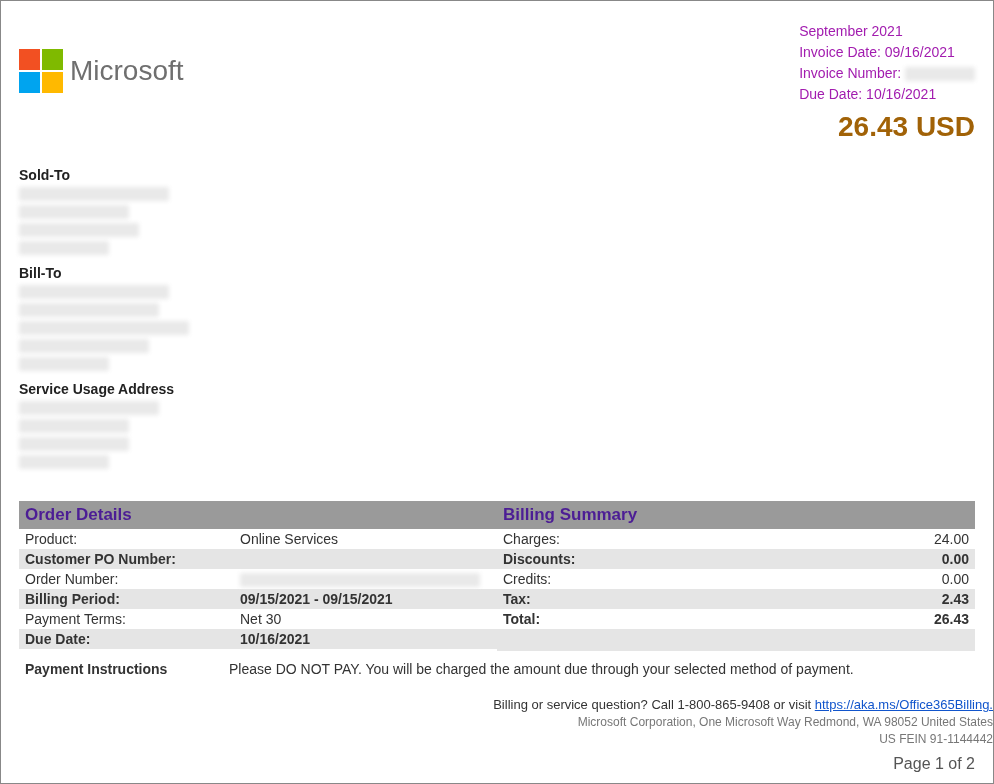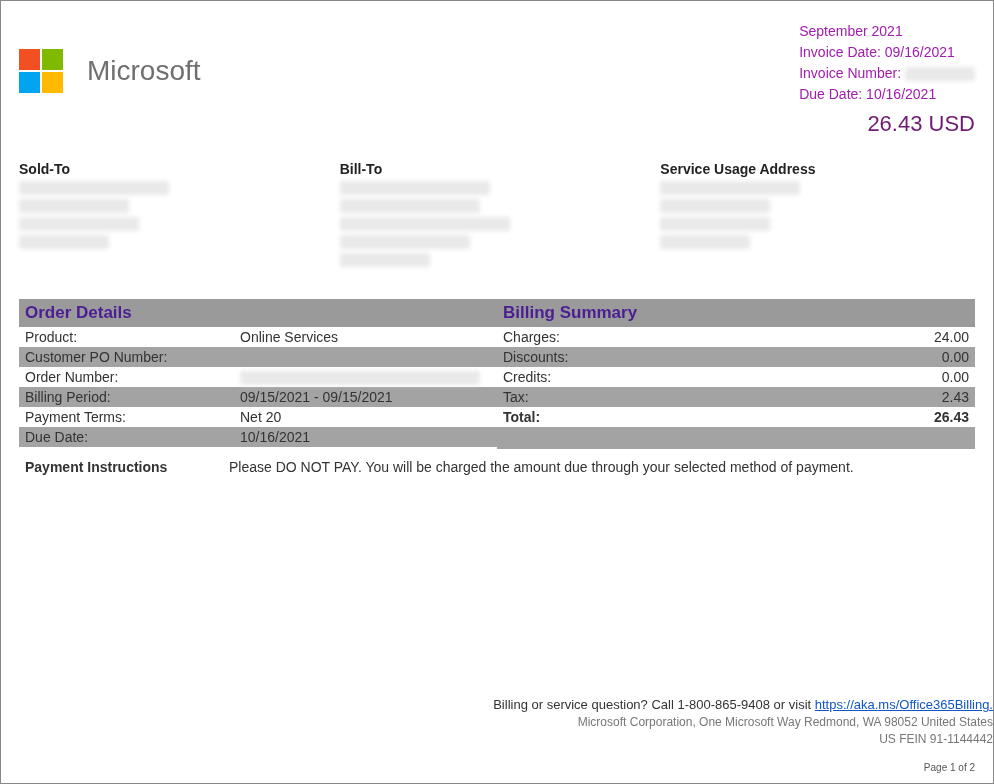--- a/index.html
+++ b/index.html
@@ -8,32 +8,32 @@
       background: #fff;
       width: 994px;
       height: 784px;
       border: 1px solid #888;
       padding: 18px 18px 12px 18px;
       position: relative;
       color: #333;
       font-size: 14px;
     }
     .header-row { display: flex; justify-content: space-between; align-items: flex-start; }
-    .ms-logo { display: flex; align-items: center; gap: 24px; margin-top: 30px; }
+    .ms-logo { display: flex; align-items: center; gap: 7px; margin-top: 30px; }
     .ms-tiles { width: 44px; height: 44px; display: grid; grid-template-columns: 1fr 1fr; grid-template-rows: 1fr 1fr; gap: 2px; }
     .tile-r { background: #f25022; }
     .tile-g { background: #7fba00; }
     .tile-b { background: #00a4ef; }
     .tile-y { background: #ffb900; }
     .ms-word { font-size: 28px; color: #6f6f6f; font-weight: 500; }
     .invoice-title { font-size: 36px; font-weight: 700; color: #222; text-align: right; line-height: 1.05; }
     .meta-lines { font-size: 14px; color: #a21caf; margin-top: 2px; }
     .meta-lines div { line-height: 1.5; }
-    .amount-due { text-align: right; font-size: 22px; font-weight: 400; margin-top: 6px; color: #701a75; }
-    .addresses { display: flex; margin-top: 24px; gap: 6px; }
+    .amount-due { text-align: right; font-size: 28px; font-weight: 700; margin-top: 6px; color: #a16207; }
+    .addresses { display: flex; margin-top: 24px; gap: 6px; flex-direction: column; }
     .addr-col { flex: 1; }
     .addr-head { font-weight: 700; color: #222; margin-bottom: 4px; }
     .blurred-block { width: 160px; }
     .blurred-row {
       height: 14px;
       margin-bottom: 4px;
       border-radius: 2px;
       background: #e9e9e9;
       filter: blur(2px);
     }
@@ -49,21 +49,21 @@
     .tables-row { display: flex; margin-top: 28px; }
     .tbl { width: 50%; }
     .tbl-head {
       background: #9a9a9a;
       color: #4c1d95;
       font-weight: 700;
       font-size: 17px;
       padding: 4px 6px;
     }
     .tbl-row { display: flex; padding: 2px 6px; }
-    .tbl-row.alt { background: #a3a3a3; }
+    .tbl-row.alt { background: #e5e5e5; font-weight: bold; }
     .order .lab { width: 190px; }
     .order .val { flex: 1; margin-left: 25px; }
     .bill .lab { flex: 1; }
     .bill .val { width: 90px; text-align: right; }
     .bold { font-weight: 700; }
     .pay-instr { display: flex; margin-top: 10px; }
     .pay-instr .lab { width: 210px; font-weight: 700; padding-left: 6px; }
     .pay-instr .val { flex: 1; }
     .footer {
       position: absolute;
@@ -73,21 +73,21 @@
       text-align: right;
       font-size: 13px;
       color: #333;
     }
     .footer .small { font-size: 12px; color: #777; margin-top: 3px; }
     .footer a { color: #1155cc; text-decoration: underline; }
     .page-num {
       position: absolute;
       bottom: 10px;
       right: 18px;
-      font-size: 10px;
+      font-size: 16px;
       color: #555;
     }
   </style>
 </head>
 <body>
 
 <div class="header-row">
   <div class="ms-logo">
     <div class="ms-tiles">
       <div class="tile-r"></div>
@@ -160,21 +160,21 @@
     <div class="tbl-row">
       <div class="lab">Order Number:</div>
       <div class="val"><span class="blurred-inline" style="width:240px;height:14px"></span></div>
     </div>
     <div class="tbl-row alt">
       <div class="lab">Billing Period:</div>
       <div class="val">09/15/2021 - 09/15/2021</div>
     </div>
     <div class="tbl-row">
       <div class="lab">Payment Terms:</div>
-      <div class="val">Net 20</div>
+      <div class="val">Net 30</div>
     </div>
     <div class="tbl-row alt">
       <div class="lab">Due Date:</div>
       <div class="val">10/16/2021</div>
     </div>
   </div>
 
   <div class="tbl bill">
     <div class="tbl-head">Billing Summary</div>
     <div class="tbl-row">

